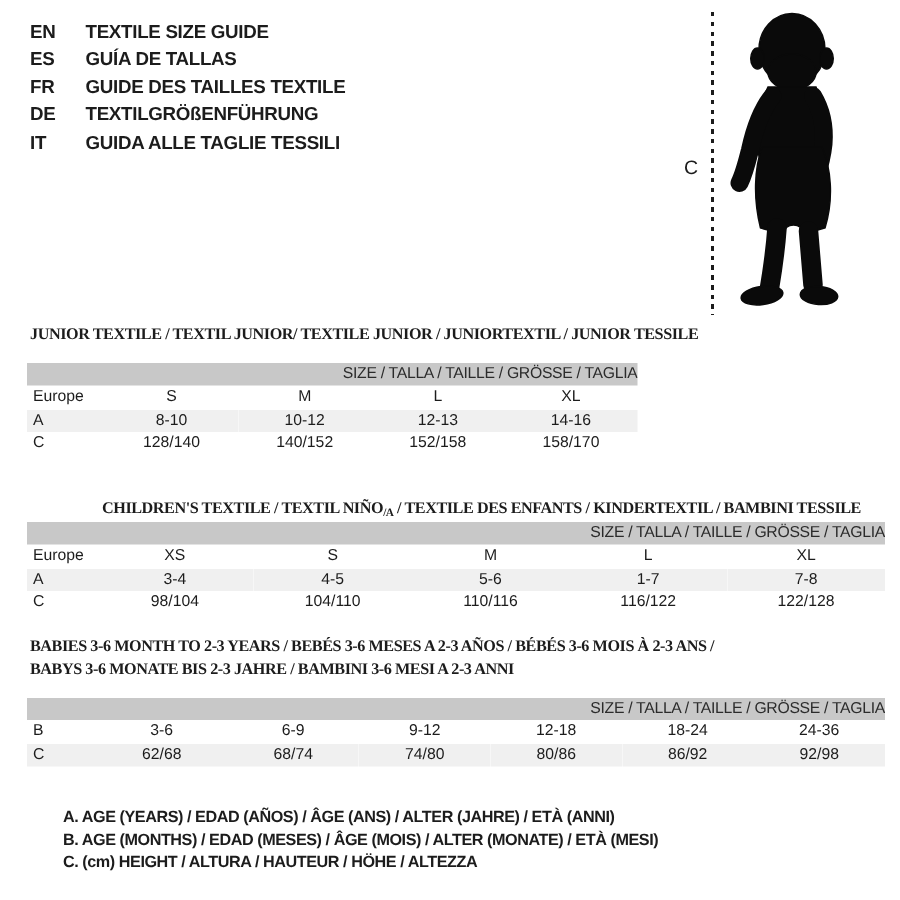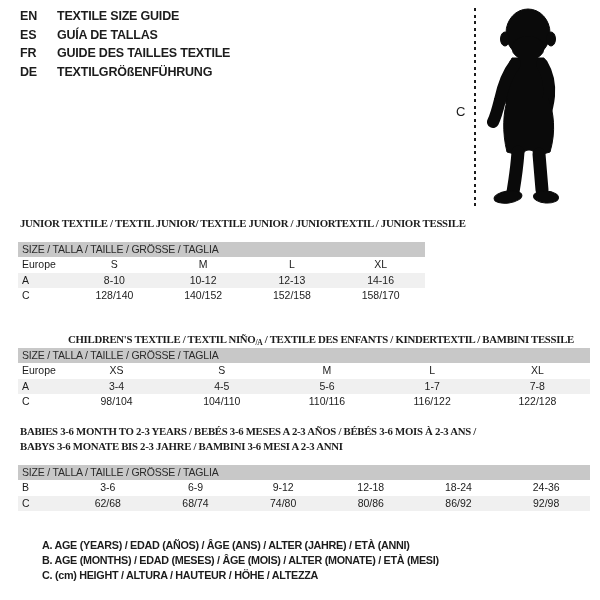--- a/index.html
+++ b/index.html
@@ -7,21 +7,21 @@
   body {
     position:relative;
     font-family:"Liberation Sans", sans-serif;
     color:#1c1c1c;
     overflow:hidden;
   }
 
   
   .lang-block { position:absolute; left:20px; top:9px; }
   .lang-row {
-    display:flex; height:18.6px; align-items:flex-start;
+    display:flex; height:18.6px; align-items:flex-end;
     font-weight:bold; font-size:12.5px; letter-spacing:-0.2px;
   }
   .lang-code { width:37px; }
 
   
   .measure-line {
     position:absolute; left:474px; top:8px; width:2px; height:202px;
     background:repeating-linear-gradient(to bottom, #1c1c1c 0 3px, transparent 3px 6.5px);
   }
   .height-marker { position:absolute; left:456px; top:104px; font-size:13px; }
@@ -43,21 +43,21 @@
   .t1 { top:242px; width:407px; }
   .t2 { top:348px; width:572px; }
   .t3 { top:465px; width:572px; }
   td {
     padding:0; height:15px; line-height:15.5px;
     font-size:10.5px; text-align:center;
     white-space:nowrap; overflow:hidden;
   }
   td.label-col { text-align:left; padding-left:4px; }
   tr.size-bar td {
-    background:#c8c8c8; text-align:left; padding-left:4px;
+    background:#c8c8c8; text-align:right; padding-left:4px;
     height:15px; line-height:15px; color:#2b2b2b; letter-spacing:-0.2px;
   }
   tr.alt td { background:#f0f0f0; }
 
   
   .legend { position:absolute; left:20px; top:538px;margin-left:22px; }
   .legend-line {
     font-weight:bold; font-size:10.8px; letter-spacing:-0.3px;
     line-height:15.2px; white-space:nowrap;
   }
@@ -74,20 +74,24 @@
     <span class="lang-code">ES</span>
     <span>GUÍA DE TALLAS</span>
   </div>
   <div class="lang-row">
     <span class="lang-code">FR</span>
     <span>GUIDE DES TAILLES TEXTILE</span>
   </div>
   <div class="lang-row">
     <span class="lang-code">DE</span>
     <span>TEXTILGRÖßENFÜHRUNG</span>
+  </div>
+  <div class="lang-row">
+    <span class="lang-code">IT</span>
+    <span>GUIDA ALLE TAGLIE TESSILI</span>
   </div>
 </div>
 
 <div class="measure-line"></div>
 <div class="height-marker">C</div>
 <svg class="baby-svg" width="96" height="202" viewBox="0 0 96 202">
   <g fill="#0a0a0a" stroke="#0a0a0a">
     <ellipse cx="46" cy="27" rx="22" ry="24"></ellipse>
     <ellipse cx="23" cy="33" rx="4.5" ry="7"></ellipse>
     <ellipse cx="69" cy="33" rx="4.5" ry="7"></ellipse>

